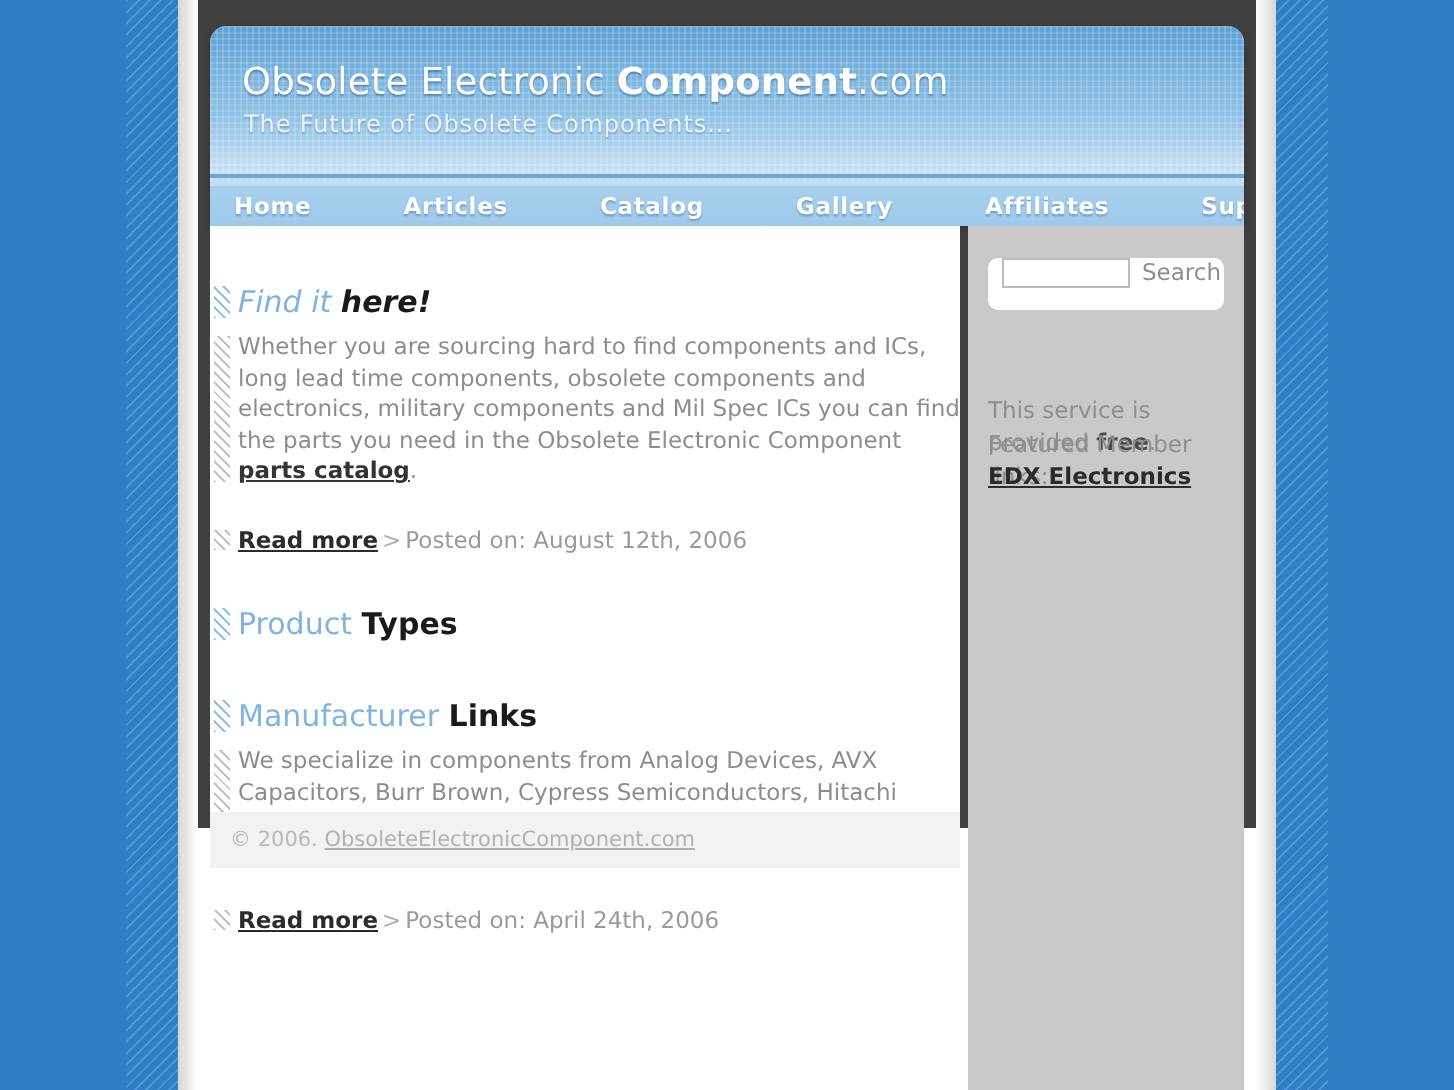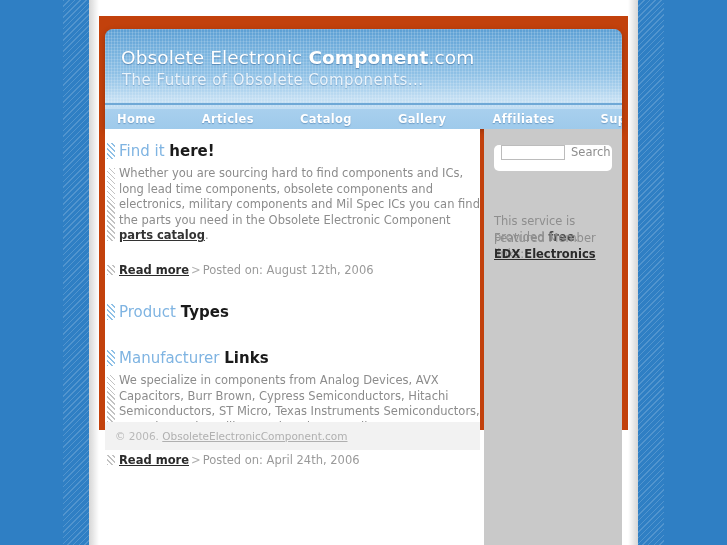--- a/index.html
+++ b/index.html
@@ -65,24 +65,24 @@
   }
   #band-right .band-shadow {
     left: -10px;
     background: linear-gradient(to left, rgba(0,0,0,0.16), rgba(0,0,0,0));
   }
 
   
   #container {
     position: absolute;
     left: 99px;
-    top: 16px;
+    top: 0;
     width: 529px;
     height: 414px;
-    background: #c2410c;
+    background: #404040;
   }
 
   
   #header {
     position: absolute;
     left: 6px;
     top: 13px;
     width: 517px;
     height: 100px;
     border-radius: 8px 8px 0 0;
@@ -129,21 +129,21 @@
     text-shadow: 0 1px 1px rgba(40,90,140,0.55);
   }
   #site-title .t-light { font-weight: normal; }
   #site-title .t-bold  { font-weight: bold; }
   #site-title .t-tld   { font-weight: normal; }
 
   #site-tagline {
     position: absolute;
     left: 17px;
     top: 42px;
-    font-size: 15px;
+    font-size: 12px;
     color: #eaf3fb;
     letter-spacing: 0.45px;
     white-space: nowrap;
     text-shadow: 0 1px 1px rgba(60,110,160,0.45);
   }
 
   #nav-rule {
     position: absolute;
     left: 0; right: 0;
     top: 74px;
@@ -379,21 +379,21 @@
         <a class="nav-item" href="#">Catalog</a>
         <a class="nav-item" href="#">Gallery</a>
         <a class="nav-item" href="#">Affiliates</a>
         <a class="nav-item" href="#">Support</a>
         <a class="nav-item" href="#">Contact</a>
       </div>
     </div>
 
     <div id="content">
 
-      <div class="article" style="margin-top:13px;">
+      <div class="article" style="margin-top:29px;font-style:italic;">
         <div class="hatch hatch-blue" style="height:16px;top:1px;bottom:auto;"></div>
         <div class="article-title"><span class="ttl-blue">Find it</span>&nbsp;<span class="ttl-dark">here!</span></div>
       </div>
       <div class="article" style="margin-top:2px;">
         <div class="hatch"></div>
         <p class="article-body"><span>Whether you are sourcing hard to find components and ICs, long lead time components, obsolete components and electronics, military components and Mil Spec ICs you can find the parts you need in the Obsolete Electronic Component </span><a class="inline-link" href="#">parts catalog</a><span>.</span></p>
       </div>
       <div class="article" style="margin-top:19px;">
         <div class="hatch"></div>
         <div class="meta-row"><a class="meta-link" href="#">Read more</a><span class="meta-sep">&gt;</span><span>Posted on: August 12th, 2006</span></div>

